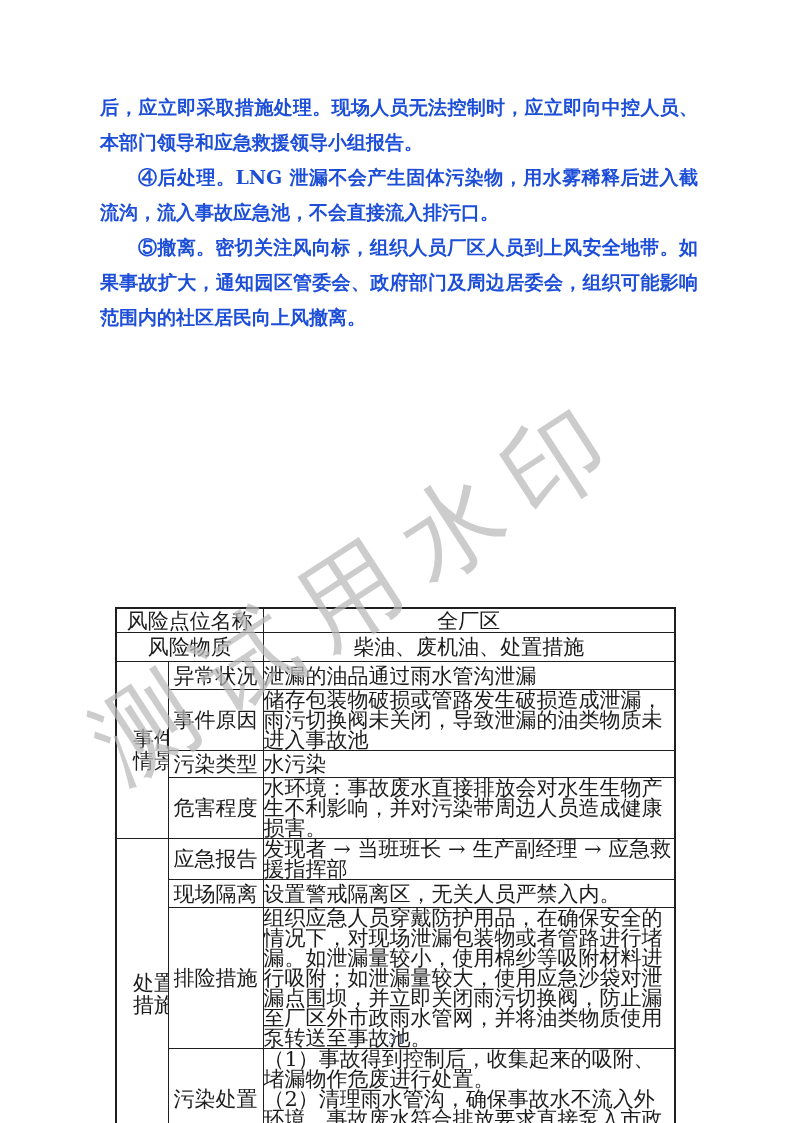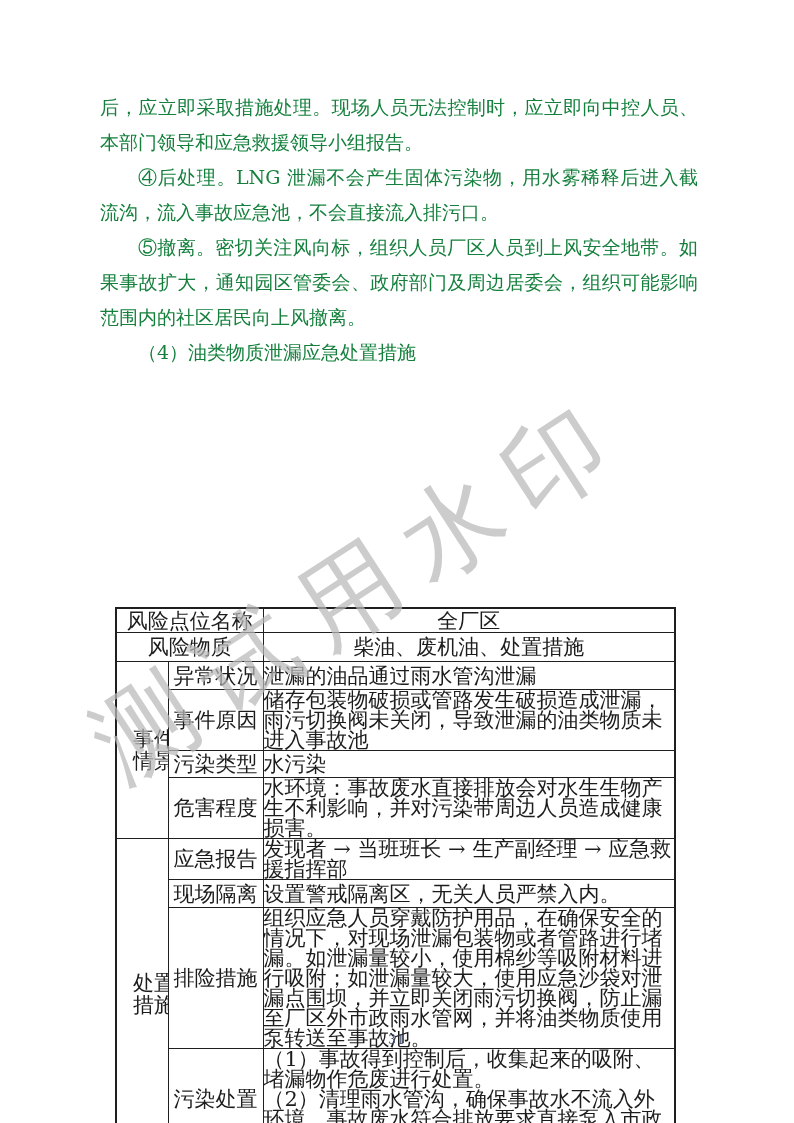--- a/index.html
+++ b/index.html
@@ -3,22 +3,23 @@
 <meta charset="utf-8">
 <style>
   html,body { margin:0; padding:0; background:#e8e8e8; }
   .page {
     position:relative; width:794px; height:1123px; background:#ffffff;
     margin:0 auto; overflow:hidden;
     font-family:"DejaVu Serif","Liberation Serif",serif;
   }
   .body-text {
     position:absolute; left:100px; top:90px; width:598px;
-    font-size:19px; line-height:35px; color:#15803d;
+    font-size:19px; line-height:35px; color:#1d4ed8;
     text-align:justify;
+    font-weight:bold;
   }
   .body-text p { margin:0; padding:0; }
   .ind { text-indent:2em; }
 
   .doc-table {
     position:absolute; left:115px; top:607px; width:559px;
     border-collapse:collapse; table-layout:fixed;
     font-size:21px; color:#1c1c1c;
     border:2px solid #1f1f1f;
   }
@@ -50,21 +51,20 @@
 </style>
 </head>
 <body>
 
 <div class="page">
 
   <div class="body-text">
     <p>后，应立即采取措施处理。现场人员无法控制时，应立即向中控人员、本部门领导和应急救援领导小组报告。</p>
     <p class="ind">④后处理。LNG 泄漏不会产生固体污染物，用水雾稀释后进入截流沟，流入事故应急池，不会直接流入排污口。</p>
     <p class="ind">⑤撤离。密切关注风向标，组织人员厂区人员到上风安全地带。如果事故扩大，通知园区管委会、政府部门及周边居委会，组织可能影响范围内的社区居民向上风撤离。</p>
-    <p class="ind">（4）油类物质泄漏应急处置措施</p>
   </div>
 
   <table class="doc-table">
     <colgroup>
       <col style="width:52px">
       <col style="width:95px">
       <col style="width:412px">
     </colgroup>
     <tbody>
       <tr class="r1">

